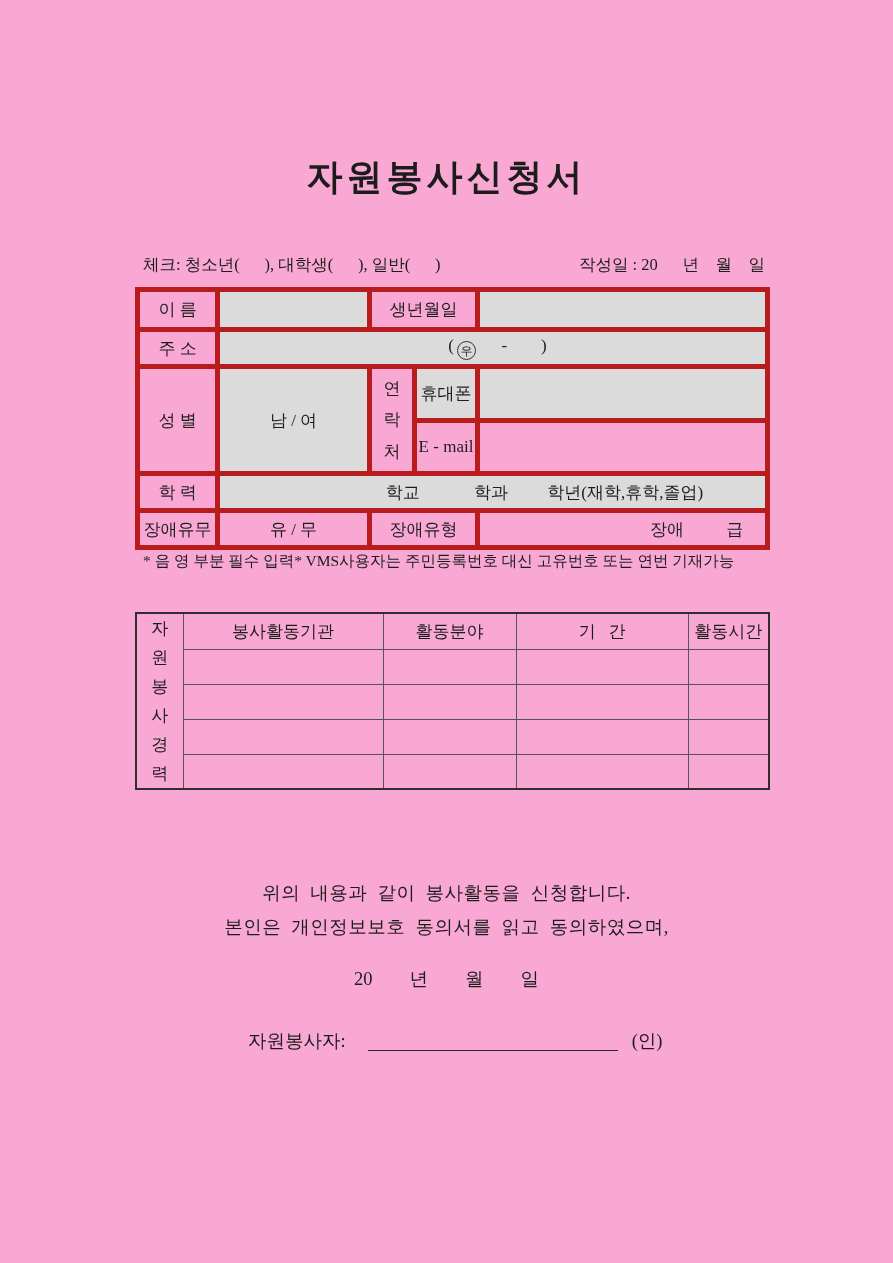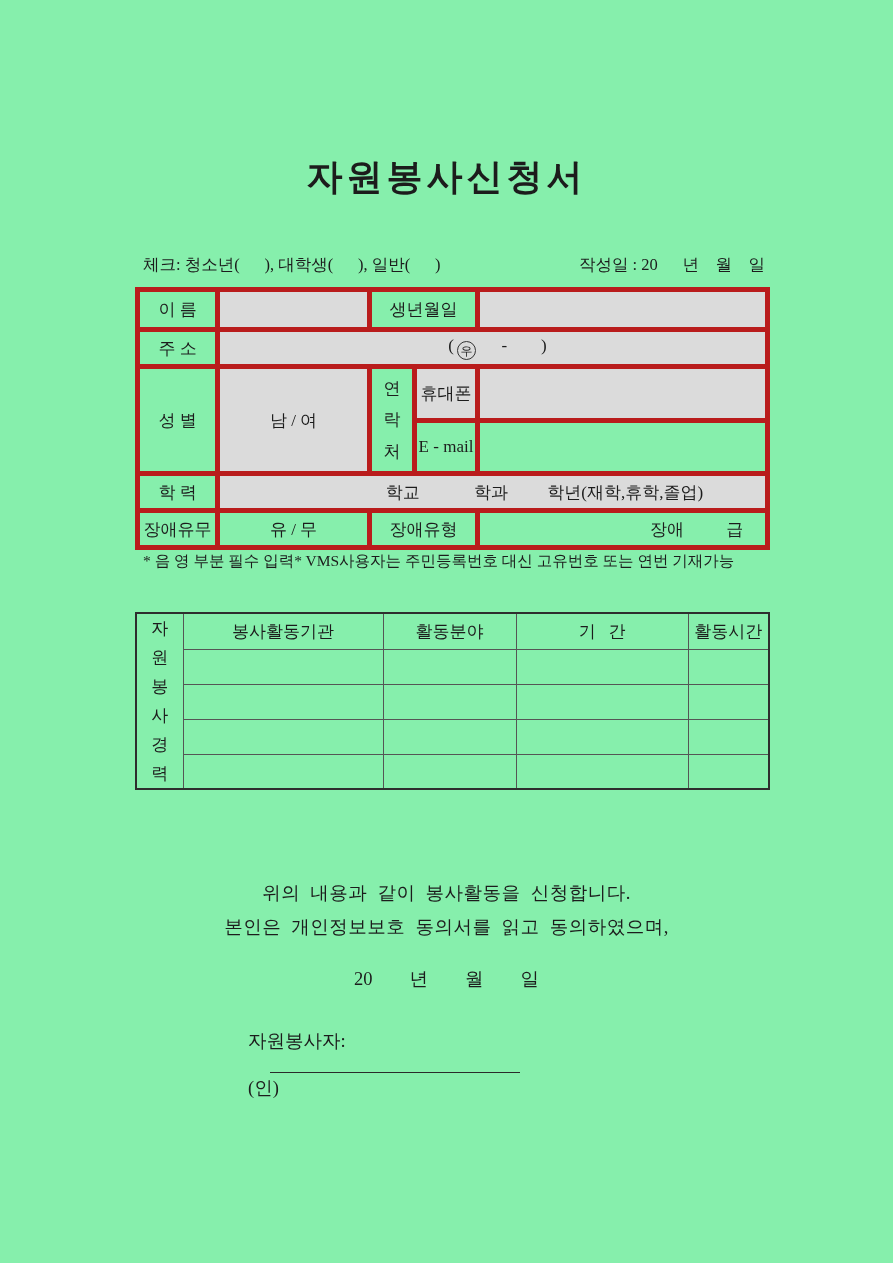--- a/index.html
+++ b/index.html
@@ -1,19 +1,19 @@
 <!DOCTYPE html>
 <html><head>
 <meta charset="utf-8">
 <style>
   * { margin:0; padding:0; box-sizing:border-box; }
   body { background:#e8e8e8; font-family:"Liberation Serif","DejaVu Serif",serif; }
   .page {
     position:relative; width:893px; height:1263px; margin:0 auto;
-    background:#86efac; color:#1c1c1c; overflow:hidden;
+    background:#f9a8d4; color:#1c1c1c; overflow:hidden;
   }
   .pre { white-space:pre; }
 
   .doc-title {
     position:absolute; top:153px; left:0; width:100%;
     text-align:center; font-size:36px; font-weight:bold; letter-spacing:4px;
   }
 
   .meta-line {
     position:absolute; top:254px; left:143px; width:622px;
@@ -53,21 +53,21 @@
     position:absolute; top:876px; left:0; width:100%;
     text-align:center; font-size:18.5px; line-height:1.85;
     letter-spacing:0.5px; word-spacing:5px;
   }
   .date-line {
     position:absolute; top:966px; left:0; width:100%;
     text-align:center; font-size:18.5px;
   }
   .sign-line {
     position:absolute; top:1028px; left:248px;
-    display:flex; font-size:18.5px;flex-direction:column;
+    display:flex; align-items:flex-end; font-size:18.5px;
   }
   .sign-blank {
     width:250px; border-bottom:1.6px solid #2a2a2a;
     margin:0 14px 2px 22px; height:20px;
   }
 </style>
 </head>
 <body>
 
 <div class="page">

